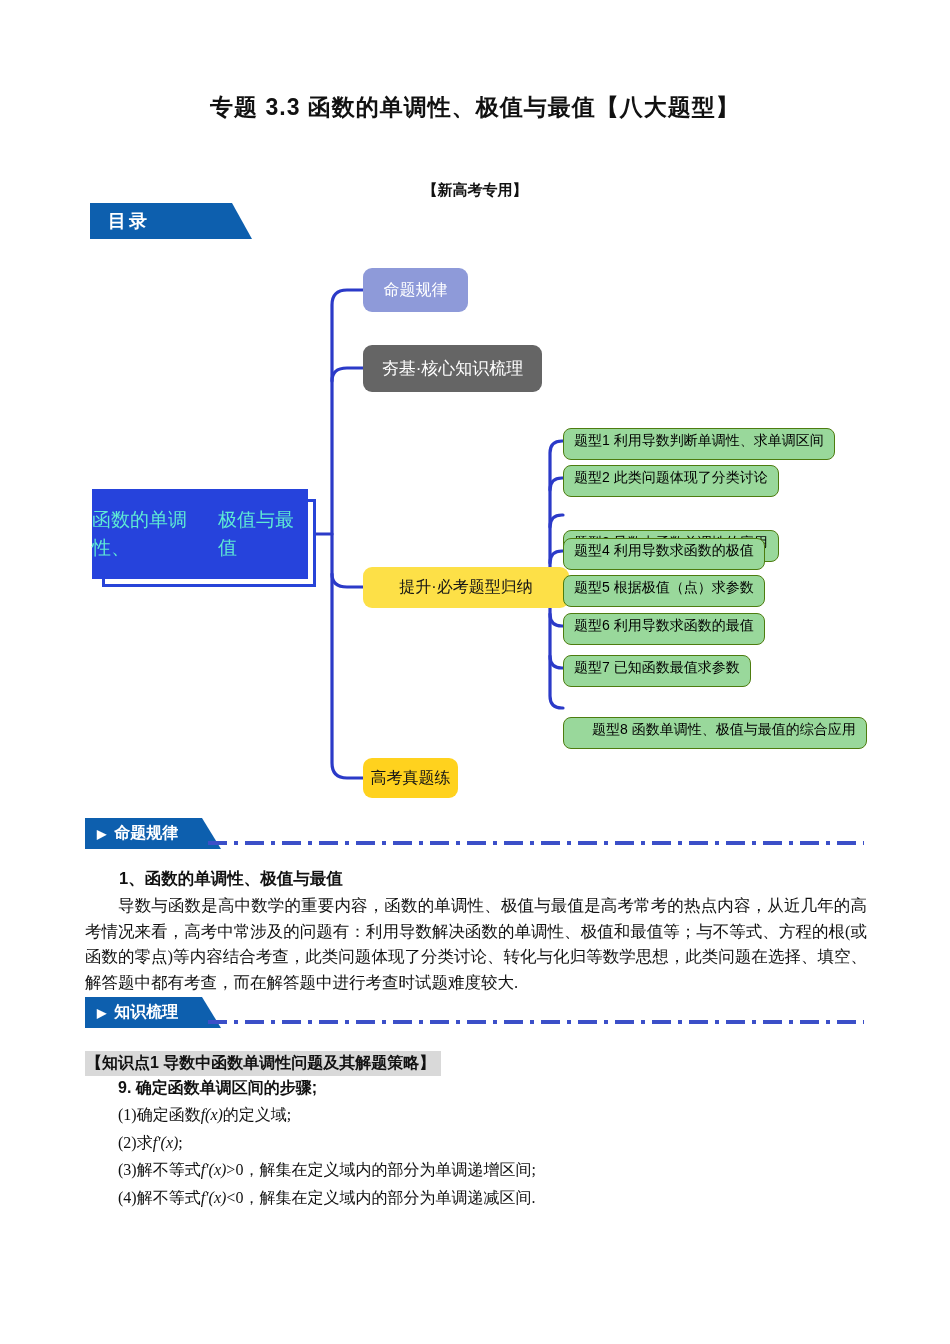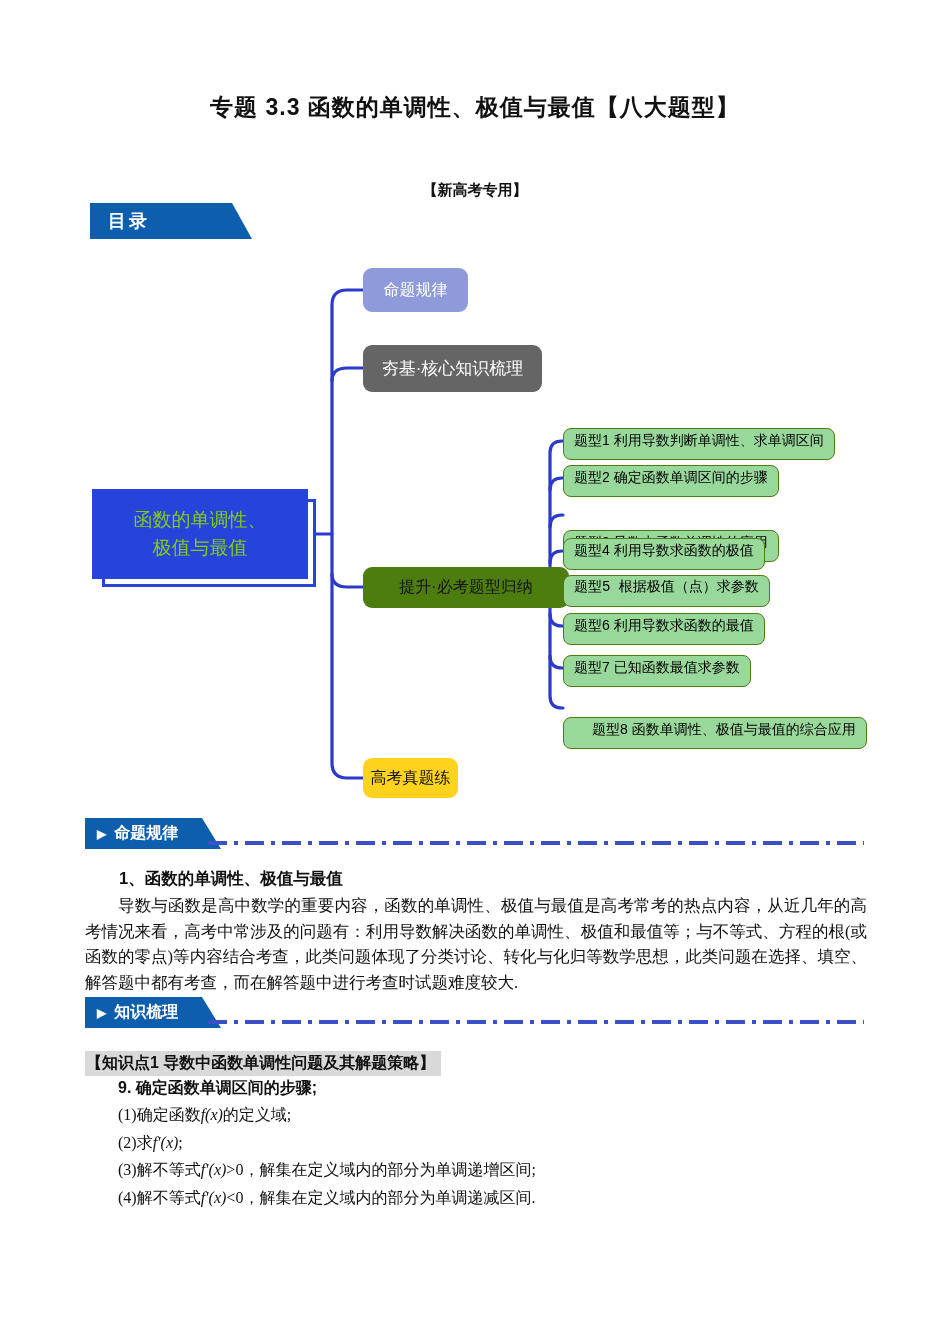--- a/index.html
+++ b/index.html
@@ -28,33 +28,33 @@
     background:repeating-linear-gradient(90deg,#3b4fc8 0 19px, transparent 19px 26px,
       #3b4fc8 26px 30px, transparent 30px 37px); }
   #dash1 { top:841px; } #dash2 { top:1020px; }
 
   
   .mindmap { position:absolute; left:0; top:250px; width:950px; height:560px; }
   .connectors { position:absolute; left:0; top:0; width:950px; height:560px; }
   .root-outline { position:absolute; left:102px; top:249px; width:214px; height:88px;
     background:#fff; border:3px solid #2744d8; z-index:1; }
   .root-node { position:absolute; left:92px; top:239px; width:216px; height:90px;
-    background:#2643dc; color:#84cc16; z-index:2; display:flex; flex-direction:column;
+    background:#2643dc; color:#5eead4; z-index:2; display:flex; flex-direction:row;
     align-items:center; justify-content:center; font-size:19px; line-height:1.5; }
   .branch { position:absolute; border-radius:9px; display:flex; align-items:center;
     justify-content:center; z-index:2; white-space:nowrap; }
   .b-lavender { left:363px; top:18px;  width:105px; height:44px; background:#8e9ad9; color:#fff; font-size:16px; }
   .b-gray     { left:363px; top:95px;  width:179px; height:47px; background:#656565; color:#fff; font-size:17px; }
-  .b-teal     { left:363px; top:317px; width:206px; height:41px; background:#4d7c0f; color:#161616; font-size:16px; }
+  .b-teal     { left:363px; top:317px; width:206px; height:41px; background:#fde047; color:#161616; font-size:16px; }
   .b-yellow   { left:363px; top:508px; width:95px; height:40px; background:#ffd21e; color:#161616; font-size:16px; }
   .topic { position:absolute; left:563px; height:32px; background:#99d89b;
     border:1px solid #4d7c0f; border-radius:8px; color:#000000; font-size:14px;
     line-height:23px; padding:0 10px; white-space:nowrap; z-index:2; }
   #t1 { top:178px; } #t2 { top:215px; } #t3 { top:260px;margin-top:20px; } #t4 { top:288px; }
-  #t5 { top:325px;font-family:Liberation Mono, monospace; } #t6 { top:363px; } #t7 { top:405px; } #t8 { top:467px;padding-left:28px; }
+  #t5 { top:325px; } #t6 { top:363px; } #t7 { top:405px; } #t8 { top:467px;padding-left:28px; }
 
   
   .para-head { position:absolute; left:119px; top:868px; font-size:16.5px; font-weight:bold; }
   .para { position:absolute; left:85px; top:893px; width:782px;
     font-family:"Liberation Serif", serif; font-size:16.5px; line-height:25.5px;
     text-align:justify; text-indent:2em; }
   .kp-title { position:absolute; left:85px; top:1051px; font-size:16px; font-weight:bold;
     background:#d9d9d9; padding:2px 6px 2px 1px; }
   .step-head { position:absolute; left:118px; top:1078px; font-size:16px; font-weight:bold; }
   .steps { position:absolute; left:118px; top:1101px; font-family:"Liberation Serif", serif;
@@ -91,21 +91,21 @@
       <span>函数的单调性、</span>
       <span>极值与最值</span>
     </div>
 
     <div class="branch b-lavender">命题规律</div>
     <div class="branch b-gray">夯基·核心知识梳理</div>
     <div class="branch b-teal">提升·必考题型归纳</div>
     <div class="branch b-yellow">高考真题练</div>
 
     <div class="topic" id="t1">题型1 利用导数判断单调性、求单调区间</div>
-    <div class="topic" id="t2">题型2 确定函数单调区间的步骤</div>
+    <div class="topic" id="t2">题型2 此类问题体现了分类讨论</div>
     <div class="topic" id="t3">题型3 导数中函数单调性的应用</div>
     <div class="topic" id="t4">题型4 利用导数求函数的极值</div>
     <div class="topic" id="t5">题型5 根据极值（点）求参数</div>
     <div class="topic" id="t6">题型6 利用导数求函数的最值</div>
     <div class="topic" id="t7">题型7 已知函数最值求参数</div>
     <div class="topic" id="t8">题型8 函数单调性、极值与最值的综合应用</div>
   </div>
 
   <div class="sec-banner" id="sec1">
     <span class="tri">▶</span>

